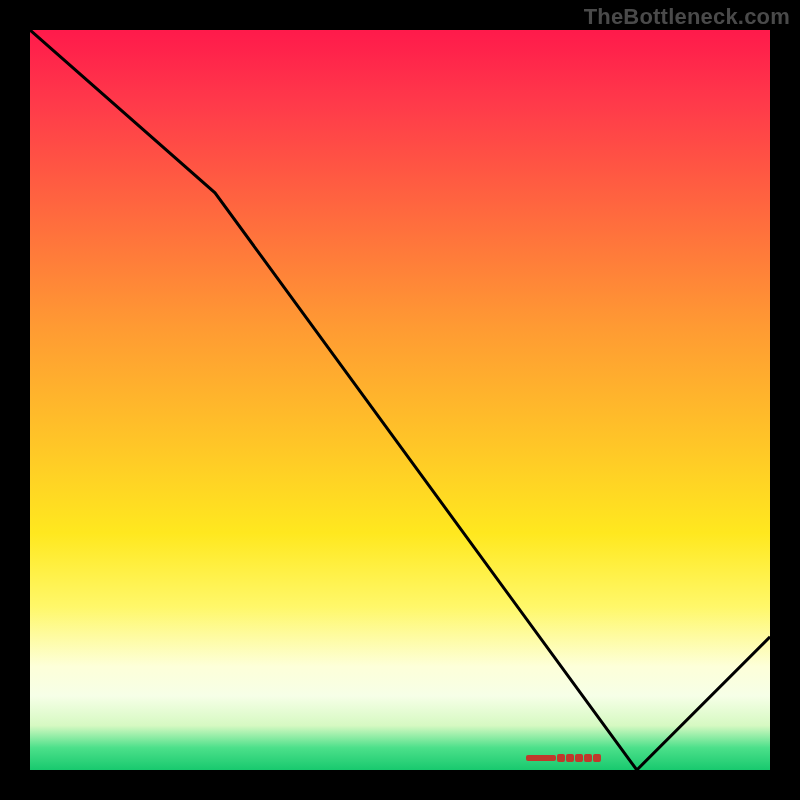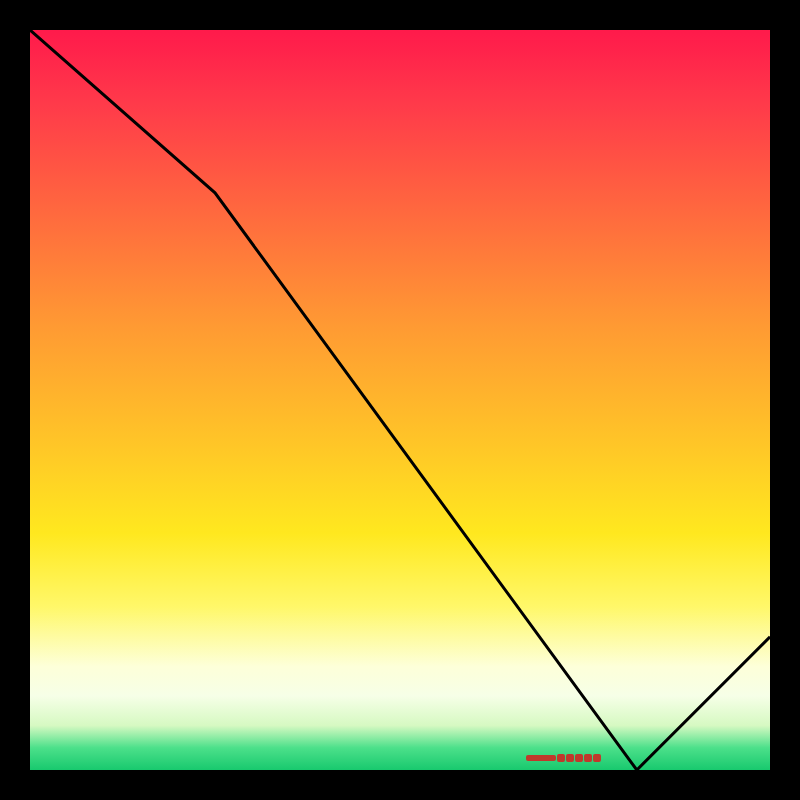--- a/index.html
+++ b/index.html
@@ -78,20 +78,21 @@
     height: 6px;
     background: #c0392b;
     border-radius: 2px;
   }
 </style>
 </head>
 <body>
 
 <div class="frame">
 
+  <div class="attribution">TheBottleneck.com</div>
 
   <div class="plot">
 
     <svg class="curve" viewBox="0 0 740 740" preserveAspectRatio="none">
 
       <path id="curve-path" d="M0.0 0.0 L185.0 162.8 L606.8 740.0 L740.0 606.8" stroke="#000" stroke-width="3" fill="none"></path>
     </svg>
 
     <div class="optimal-band" style="left: 495.8px; width: 96.2px;">
       <span class="seg lead"></span><span class="seg"></span><span class="seg"></span><span class="seg"></span><span class="seg"></span><span class="seg"></span>

